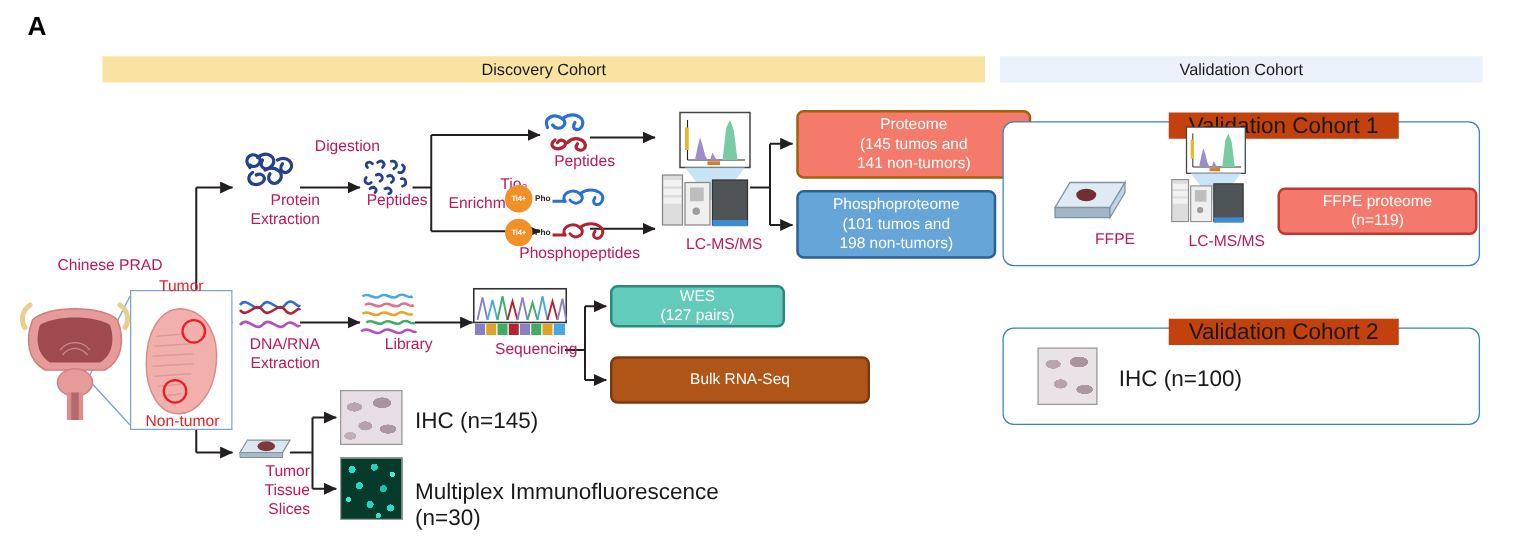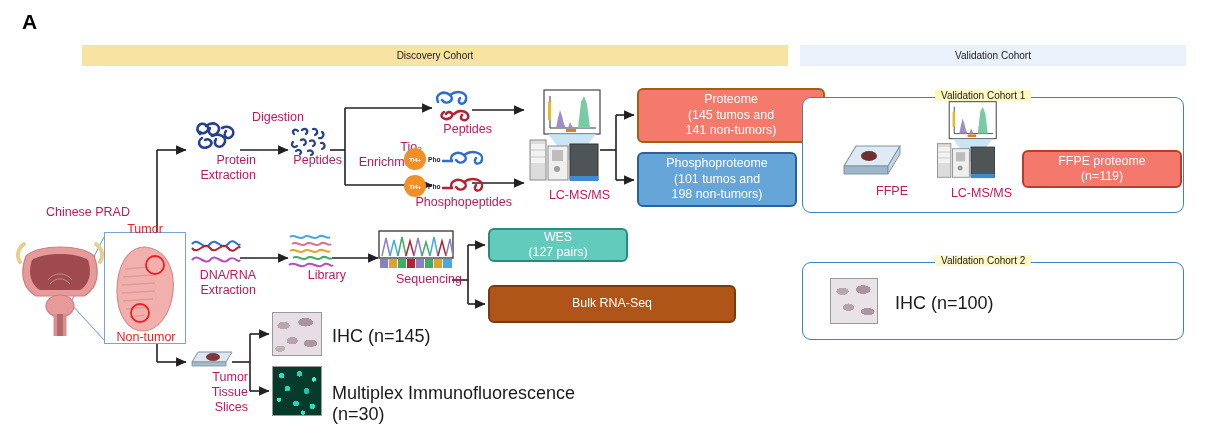--- a/index.html
+++ b/index.html
@@ -3,43 +3,43 @@
 <meta charset="utf-8">
 <style>
   html,body{margin:0;padding:0;background:#ffffff;}
   body{width:1214px;height:430px;position:relative;overflow:hidden;
        font-family:"Liberation Sans","DejaVu Sans",sans-serif;color:#1a1a1a;}
   .abs{position:absolute;}
   #panel-letter{left:22px;top:10px;font-size:21px;font-weight:bold;color:#000;}
 
   
   .cohort-bar{height:21px;display:flex;align-items:center;justify-content:center;
-              font-size:10px;color:#1a1a1a;}
+              font-size:13px;color:#1a1a1a;}
   #discovery-bar{left:82px;top:45px;width:706px;background:#f8e3a3;}
   #validation-bar{left:800px;top:45px;width:386px;background:#eaf1fa;}
 
   
   .lbl{font-size:12.5px;line-height:1.18;text-align:right;color:#be185d;}
   .lbl-l{font-size:18px;line-height:1.18;text-align:left;color:#1a1a1a;}
 
   
   .resbox{border-radius:6px;display:flex;align-items:center;justify-content:center;
           text-align:center;color:#ffffff;font-size:12.4px;line-height:1.25;
           box-sizing:border-box;padding:3px 4px;}
   #box-proteome{left:637px;top:88px;width:188px;height:55px;background:#f47a6c;border:2px solid #a16207;}
   #box-phospho{left:637px;top:152px;width:160px;height:55px;background:#66a5d8;border:2px solid #2f5f99;}
   #box-wes{left:488px;top:228px;width:140px;height:34px;background:#63cbbc;border:2px solid #2a8a7c;}
-  #box-rnaseq{left:488px;top:285px;width:248px;height:38px;background:#b05518;border:2px solid #7a3a10;}
+  #box-rnaseq{left:488px;top:285px;width:208px;height:38px;background:#b05518;border:2px solid #7a3a10;}
   #box-ffpe{left:1022px;top:150px;width:160px;height:38px;background:#f4786b;border:2px solid #c0392b;}
 
   
   .vpanel{border:1.4px solid #3b82c4;border-radius:9px;background:#fff;box-sizing:border-box;}
   #vpanel1{left:802px;top:97px;width:382px;height:116px;}
   #vpanel2{left:802px;top:262px;width:382px;height:78px;}
-  .vtitle{position:absolute;background:#fef9c3;padding:0 6px;font-size:10px;color:#1a1a1a;
+  .vtitle{position:absolute;background:#c2410c;padding:0 16px;font-size:18px;color:#1a1a1a;
           white-space:nowrap;}
   #vtitle1{left:935px;top:90px;}
   #vtitle2{left:935px;top:255px;}
 
   
   #wires{position:absolute;left:0;top:0;width:1214px;height:430px;pointer-events:none;}
 
   
   .tile{border:1px solid #9a9a9a;box-sizing:border-box;}
   #ihc-tile{left:272px;top:312px;width:50px;height:44px;

